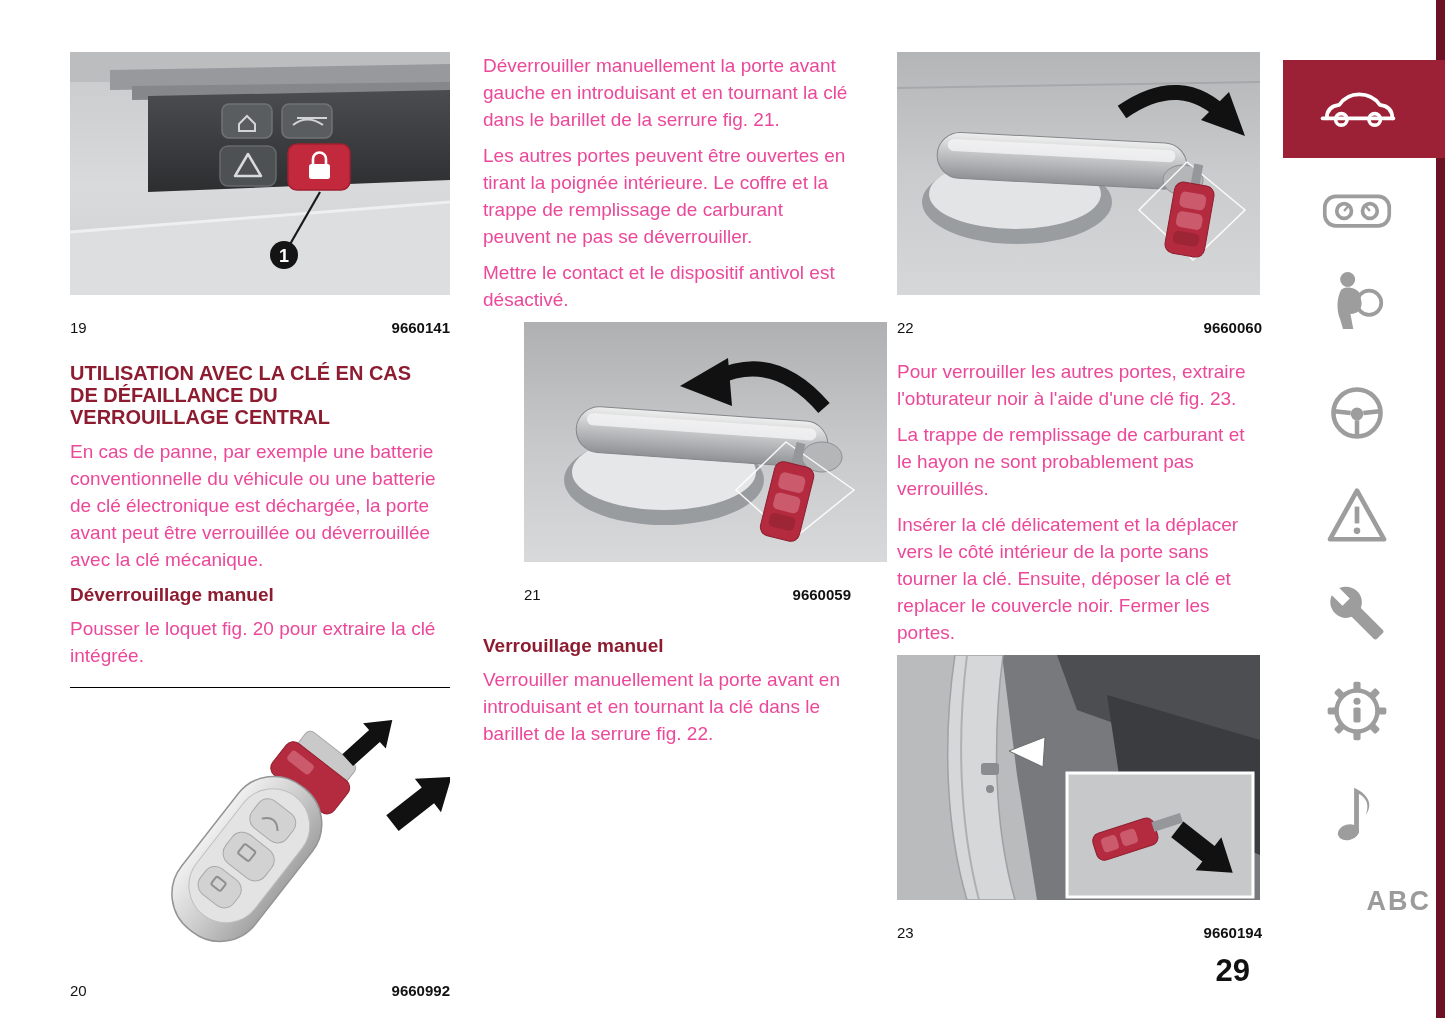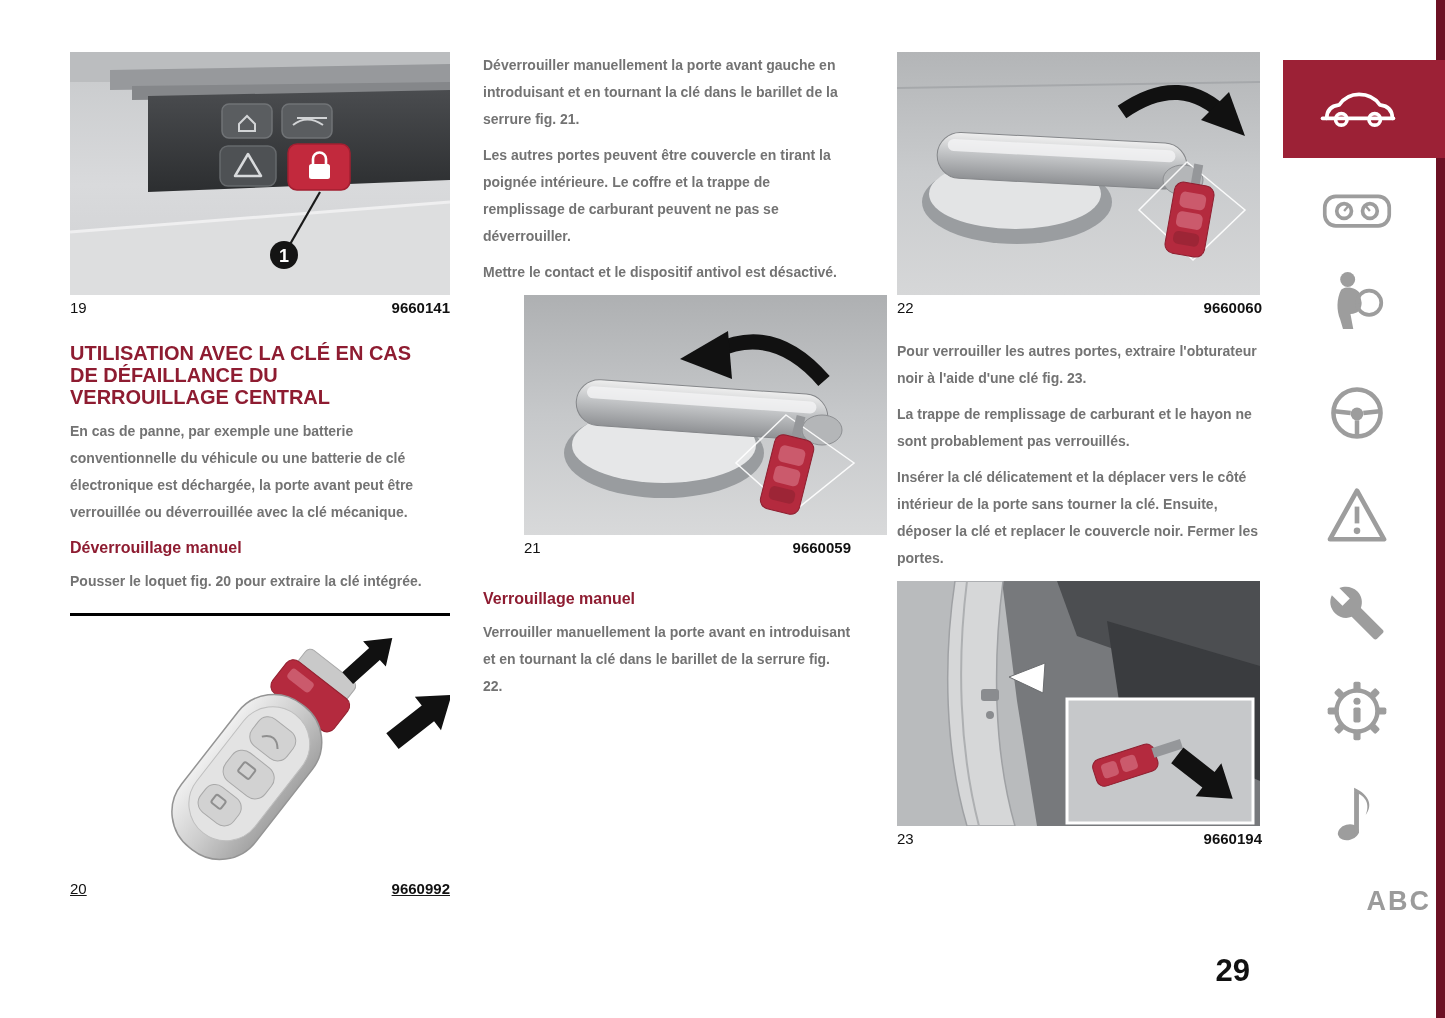--- a/index.html
+++ b/index.html
@@ -10,54 +10,53 @@
     color:#161616;
     position:relative;
     overflow:hidden;
   }
   .col { position:absolute; top:52px; }
   .col1 { left:70px;  width:380px; }
   .col2 { left:483px; width:368px; }
   .col3 { left:897px; width:365px; }
 
   p.body-text {
-    font-size:14px;
+    font-size:19px;
     line-height:27px;
     margin-bottom:9px;
-    color:#737373;
-    font-weight:bold;
+    color:#ec4899;
   }
   h2.heading {
     color:#8e1c31;
     font-size:20px;
     line-height:22px;
     font-weight:bold;
     margin:26px 12px 10px 0;
   }
   h3.subheading {
     color:#8e1c31;
-    font-size:16px;
+    font-size:19px;
     line-height:26px;
     font-weight:bold;
     margin:0 0 7px 0;
   }
   .col2 h3.subheading { margin-top:30px; }
 
   figure.fig { display:block; }
   figure.fig svg { display:block; }
   .fig-cap {
     display:flex;
     justify-content:space-between;
     align-items:baseline;
     font-size:15px;
-    margin-top:4px;
+    margin-top:24px;
     color:#111;
   }
   .fig-cap .code { font-weight:bold;text-align:center; }
-  .fig20-wrap { margin-top:18px; border-top:3px solid #000000; padding-top:2px;text-decoration:underline; }
+  .fig20-wrap { margin-top:18px; border-top:1px solid #000000; padding-top:12px; }
   .fig21-wrap { margin-top:8px;padding-left:41px; }
   .fig23-wrap { margin-top:6px; }
   .col3 .lead { margin-top:22px; }
 
   
   .edge-strip {
     position:absolute; top:0; right:0;
     width:9px; height:1018px;
     background:#6d1124;
   }
@@ -185,21 +184,21 @@
       </svg>
       <figcaption class="fig-cap">
         <span>20</span>
         <span class="code">9660992</span>
       </figcaption>
     </figure>
   </section>
 
   <section class="col col2">
     <p class="body-text">Déverrouiller manuellement la porte avant gauche en introduisant et en tournant la clé dans le barillet de la serrure fig. 21.</p>
-    <p class="body-text">Les autres portes peuvent être couvercle en tirant la poignée intérieure. Le coffre et la trappe de remplissage de carburant peuvent ne pas se déverrouiller.</p>
+    <p class="body-text">Les autres portes peuvent être ouvertes en tirant la poignée intérieure. Le coffre et la trappe de remplissage de carburant peuvent ne pas se déverrouiller.</p>
     <p class="body-text">Mettre le contact et le dispositif antivol est désactivé.</p>
 
     <figure class="fig fig21-wrap">
       <svg width="363" height="240" viewBox="0 0 363 240">
         <defs>
           <linearGradient id="f21bg" x1="0" y1="0" x2="0" y2="1">
             <stop offset="0" stop-color="#aeb0b2"></stop>
               <stop offset="0.5" stop-color="#c6c8ca"></stop>
               <stop offset="1" stop-color="#d8d9da"></stop>
           </linearGradient>

